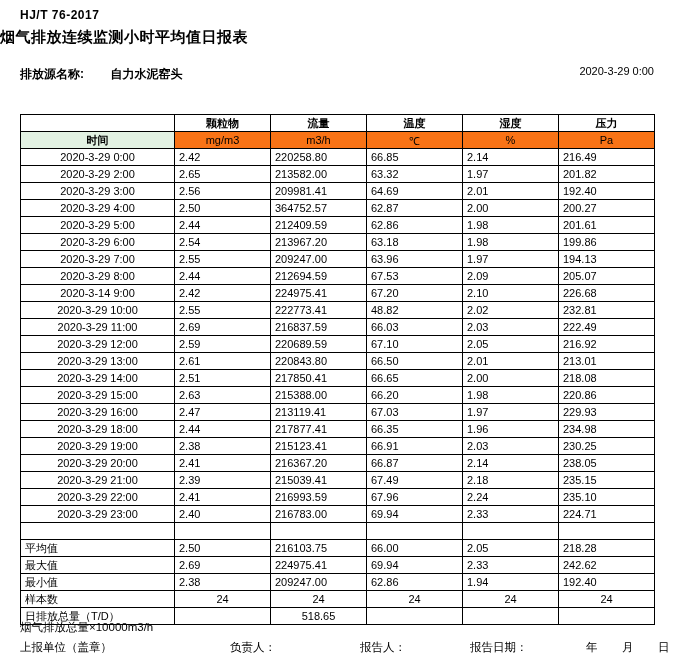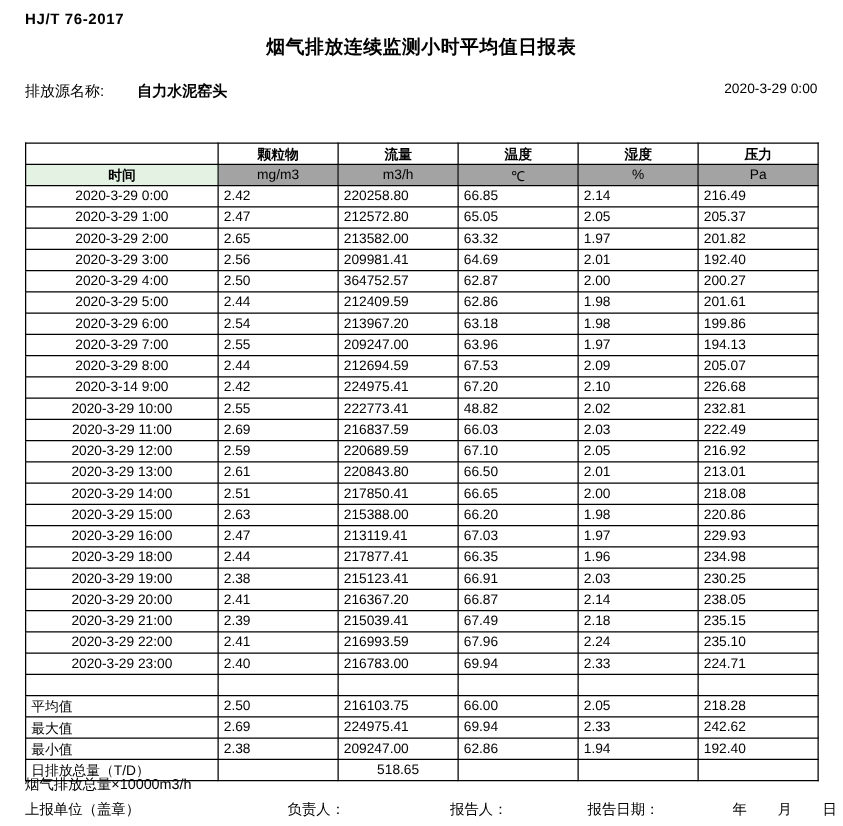--- a/index.html
+++ b/index.html
@@ -27,35 +27,34 @@
     left: 20px;
     font-size: 12px;
     font-weight: bold;
     letter-spacing: 0.5px;
   }
   .doc-title {
     position: absolute;
     top: 28px;
     left: 0;
     width: 674px;
-    text-align: center;
     font-size: 15px;
     font-weight: bold;
     letter-spacing: 0.5px;
   }
   .source-row {
     position: absolute;
     top: 64px;
     left: 20px;
     width: 634px;
     height: 18px;
   }
   .source-label {
     font-size: 12px;
-    font-weight: normal;
+    font-weight: bold;
     margin-top: 20px;
   }
   .source-value {
     font-size: 12px;
     font-weight: bold;
     margin-left: 22px;
   }
   .date-stamp {
     position: absolute;
     right: 0;
@@ -79,21 +78,21 @@
     overflow: hidden;
   }
   td.hdr {
     text-align: center;
     font-weight: bold;
     font-size: 12px;
     height: 22px;
   }
   td.unit {
     text-align: center;
-    background: #a3a3a3;
+    background: #f97316;
     font-size: 11px;
   }
   td.time-hdr {
     text-align: center;
     background: #e3f2e3;
     font-weight: bold;
     font-size: 12px;
   }
   td.t {
     text-align: center;
@@ -180,28 +179,20 @@
 
       <tr>
         <td class="t">2020-3-29 0:00</td>
         <td class="v">2.42</td>
         <td class="v">220258.80</td>
         <td class="v">66.85</td>
         <td class="v">2.14</td>
         <td class="v">216.49</td>
       </tr>
       <tr>
-        <td class="t">2020-3-29 1:00</td>
-        <td class="v">2.47</td>
-        <td class="v">212572.80</td>
-        <td class="v">65.05</td>
-        <td class="v">2.05</td>
-        <td class="v">205.37</td>
-      </tr>
-      <tr>
         <td class="t">2020-3-29 2:00</td>
         <td class="v">2.65</td>
         <td class="v">213582.00</td>
         <td class="v">63.32</td>
         <td class="v">1.97</td>
         <td class="v">201.82</td>
       </tr>
       <tr>
         <td class="t">2020-3-29 3:00</td>
         <td class="v">2.56</td>
@@ -388,20 +379,28 @@
         <td class="v">2.33</td>
         <td class="v">242.62</td>
       </tr>
       <tr>
         <td class="sum-label">最小值</td>
         <td class="v">2.38</td>
         <td class="v">209247.00</td>
         <td class="v">62.86</td>
         <td class="v">1.94</td>
         <td class="v">192.40</td>
+      </tr>
+      <tr>
+        <td class="sum-label">样本数</td>
+        <td class="t">24</td>
+        <td class="t">24</td>
+        <td class="t">24</td>
+        <td class="t">24</td>
+        <td class="t">24</td>
       </tr>
       <tr>
         <td class="sum-label">日排放总量（T/D）</td>
         <td class="noborder"></td>
         <td class="t">518.65</td>
         <td class="noborder"></td>
         <td class="noborder"></td>
         <td class="noborder"></td>
       </tr>
     </tbody>

